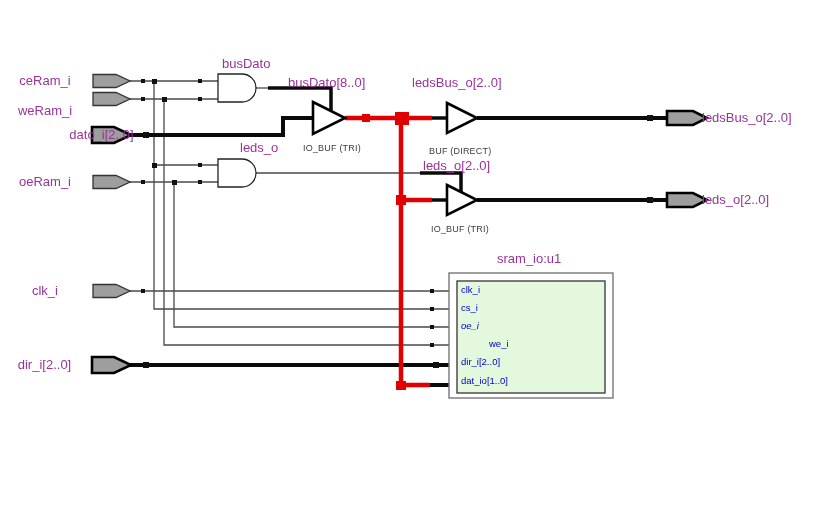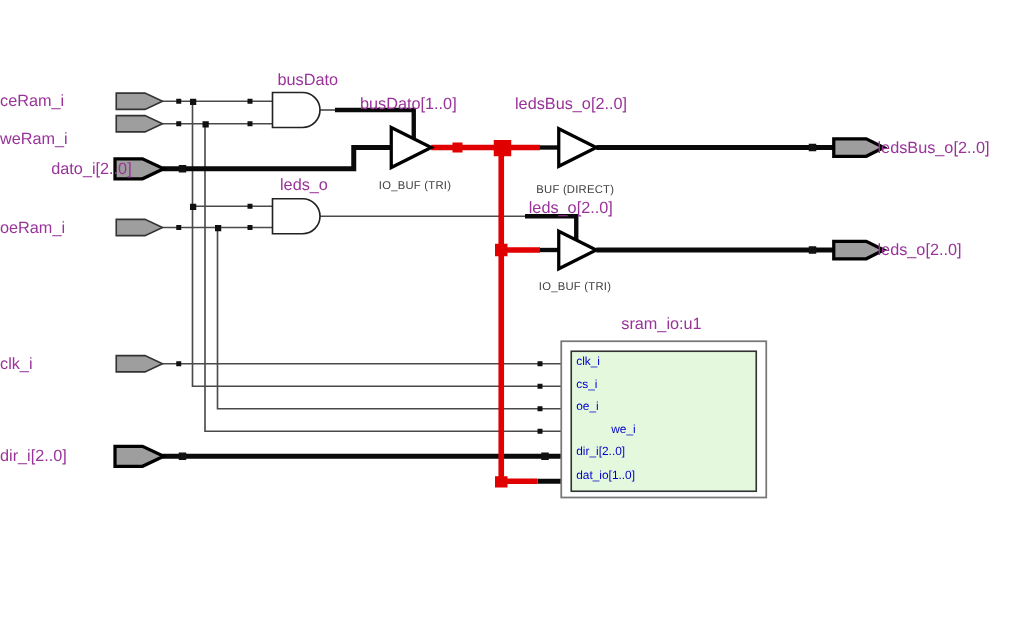--- a/index.html
+++ b/index.html
@@ -1,21 +1,21 @@
 <!DOCTYPE html>
 <html style="--purple: #993399; --blue: #0000cc; --red: #e00000; --green: #e4f8de; --gray: #9e9e9e; --bg: #ffffff;"><head>
 <meta charset="utf-8">
 <style>
   html,body{margin:0;padding:0;background:#fff;}
   #canvas{position:relative;width:825px;height:510px;background:var(--bg,#fff);
           font-family:"Liberation Sans",sans-serif;overflow:hidden;}
   #wires-svg{position:absolute;left:0;top:0;}
   .lbl{position:absolute;white-space:nowrap;line-height:1.1;}
   .plbl{color:var(--purple,#993399);font-size:13px;}
-  .plbl.rt{text-align:left;}
+  .plbl.rt{text-align:center;}
   .ilbl{color:#3d3d3d;font-size:9px;letter-spacing:.2px;}
   .blbl{color:var(--blue,#0000cc);font-size:9.5px;}
   
   .thin{stroke:#4a4a4a;stroke-width:1.3;fill:none;}
   .bus{stroke:#0a0a0a;stroke-width:4;fill:none;}
   .stub{stroke:#0a0a0a;stroke-width:3.5;fill:none;}
   .rednet{stroke:var(--red,#e00000);stroke-width:4.5;fill:none;}
   .redsq{fill:var(--red,#e00000);}
   .dot{fill:#111;}
   .gate{fill:#fff;stroke:#222;stroke-width:1.3;}
@@ -107,40 +107,40 @@
 
     <polygon class="port-bus" points="667,111 693,111 707,118 693,125 667,125"></polygon>
     <polygon class="port-bus" points="667,193 693,193 707,200 693,207 667,207"></polygon>
 
     <rect class="blk-outer" x="449" y="273" width="164" height="125"></rect>
     <rect class="blk-inner" x="457" y="281" width="148" height="112"></rect>
   </svg>
 
   <div class="lbl plbl rt" style="left:0;top:74px;width:90px;">ceRam_i</div>
   <div class="lbl plbl rt" style="left:0;top:92px;width:90px;margin-top:12px;">weRam_i</div>
-  <div class="lbl plbl rt" style="left:0;top:128px;width:89px;padding-left:41px;">dato_i[2..0]</div>
+  <div class="lbl plbl rt" style="left:16px;top:128px;width:89px;padding-left:41px;">dato_i[2..0]</div>
   <div class="lbl plbl rt" style="left:0;top:175px;width:90px;">oeRam_i</div>
   <div class="lbl plbl rt" style="left:0;top:284px;width:90px;">clk_i</div>
   <div class="lbl plbl rt" style="left:0;top:358px;width:89px;">dir_i[2..0]</div>
 
   <div class="lbl plbl" style="left:222px;top:57px;text-align:center;">busDato</div>
-  <div class="lbl plbl" style="left:224px;top:141px;">leds_o</div>
+  <div class="lbl plbl" style="left:240px;top:141px;">leds_o</div>
 
-  <div class="lbl plbl" style="left:288px;top:76px;">busDato[1..0]</div>
+  <div class="lbl plbl" style="left:288px;top:76px;">busDato[8..0]</div>
   <div class="lbl plbl" style="left:412px;top:76px;">ledsBus_o[2..0]</div>
   <div class="lbl plbl" style="left:423px;top:159px;">leds_o[2..0]</div>
 
   <div class="lbl ilbl" style="left:303px;top:144px;">IO_BUF (TRI)</div>
   <div class="lbl ilbl" style="left:429px;top:132px;margin-top:15px;">BUF (DIRECT)</div>
   <div class="lbl ilbl" style="left:431px;top:225px;">IO_BUF (TRI)</div>
 
   <div class="lbl plbl" style="left:702px;top:111px;">ledsBus_o[2..0]</div>
   <div class="lbl plbl" style="left:702px;top:193px;">leds_o[2..0]</div>
 
   <div class="lbl plbl" style="left:497px;top:252px;">sram_io:u1</div>
   <div class="lbl blbl" style="left:461px;top:285px;">clk_i</div>
   <div class="lbl blbl" style="left:461px;top:303px;">cs_i</div>
-  <div class="lbl blbl" style="left:461px;top:321px;">oe_i</div>
+  <div class="lbl blbl" style="left:461px;top:321px;font-style:italic;">oe_i</div>
   <div class="lbl blbl" style="left:461px;top:339px;margin-left:28px;">we_i</div>
   <div class="lbl blbl" style="left:461px;top:357px;">dir_i[2..0]</div>
   <div class="lbl blbl" style="left:461px;top:376px;">dat_io[1..0]</div>
 
 </div>
 
 </body></html>

